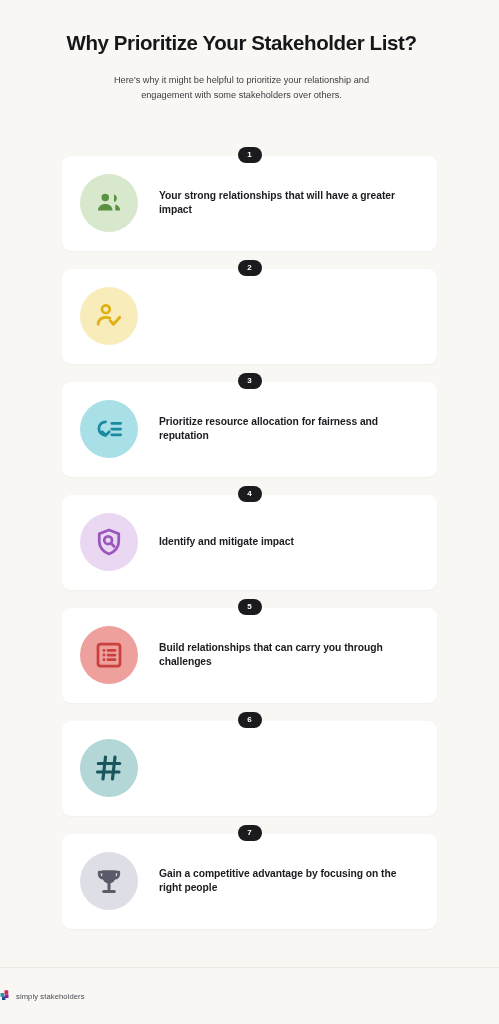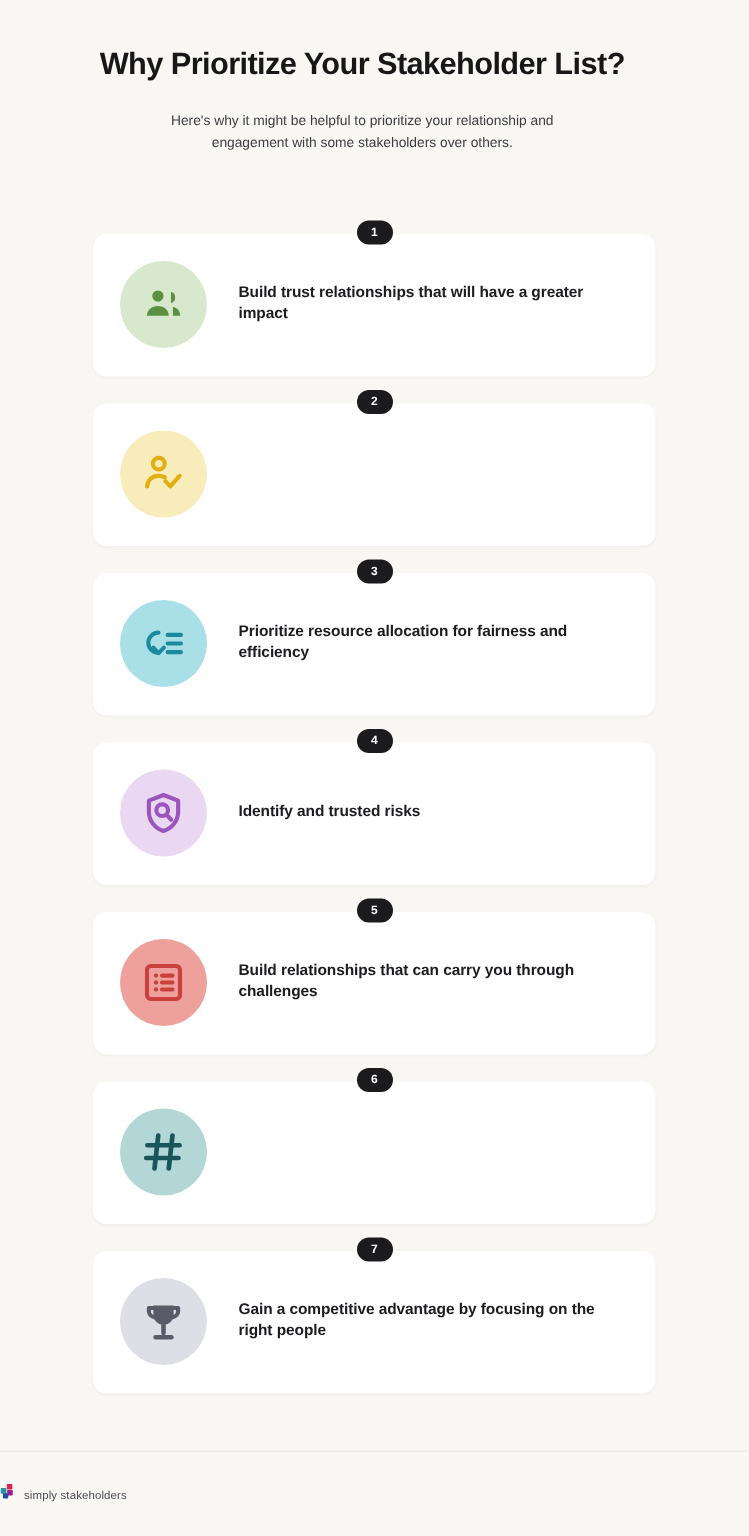--- a/index.html
+++ b/index.html
@@ -146,21 +146,21 @@
         <div class="badge">1</div>
         <div class="card">
           <div class="icon-circle" style="background: rgb(216, 232, 205);">
             <svg width="30" height="30" viewBox="0 0 24 24">
               <circle cx="9" cy="7.5" r="3" fill="#5a9141"></circle>
               <path d="M3.2 18c0-3.2 2.6-5.2 5.8-5.2s5.8 2 5.8 5.2z" fill="#5a9141"></path>
               <path d="M16 5.2a3.2 3.2 0 0 1 0 6.1z" fill="#5a9141"></path>
               <path d="M17 13.2c2.3.5 3.9 2.3 3.9 4.8H17z" fill="#5a9141"></path>
             </svg>
           </div>
-          <div class="card-text">Build trust relationships that will have a greater impact</div>
+          <div class="card-text">Your strong relationships that will have a greater impact</div>
         </div>
       </div>
       <div class="card-wrap">
         <div class="badge">2</div>
         <div class="card">
           <div class="icon-circle" style="background: rgb(248, 236, 187);">
             <svg width="30" height="30" viewBox="0 0 24 24">
               <circle cx="9.5" cy="6.5" r="3.1" stroke="#e2ae10" fill="none" stroke-width="2.2" stroke-linecap="round" stroke-linejoin="round"></circle>
               <path d="M3.3 18.6c0-3.4 2.8-5.6 6.2-5.6 1.2 0 2.3.3 3.2.8" stroke="#e2ae10" fill="none" stroke-width="2.2" stroke-linecap="round" stroke-linejoin="round"></path>
               <path d="M13 15.8l2.6 2.8 5-5.6" stroke="#e2ae10" fill="none" stroke-width="2.2" stroke-linecap="round" stroke-linejoin="round"></path>
@@ -171,34 +171,34 @@
       <div class="card-wrap">
         <div class="badge">3</div>
         <div class="card">
           <div class="icon-circle" style="background: rgb(169, 224, 232);">
             <svg width="30" height="30" viewBox="0 0 24 24">
               <path d="M9.3 6.2A5.2 5.2 0 1 0 9.3 17" stroke="#1c8a9e" fill="none" stroke-width="2.2" stroke-linecap="round" stroke-linejoin="round"></path>
               <path d="M6.6 14.2l2.8 2.9 2.8-2.9" stroke="#1c8a9e" fill="none" stroke-width="2.2" stroke-linecap="round" stroke-linejoin="round"></path>
               <path d="M14.2 7.4h7.1M14.2 12h7.1M14.2 16.6h7.1" stroke="#1c8a9e" fill="none" stroke-width="2.2" stroke-linecap="round" stroke-linejoin="round"></path>
             </svg>
           </div>
-          <div class="card-text">Prioritize resource allocation for fairness and efficiency</div>
+          <div class="card-text">Prioritize resource allocation for fairness and reputation</div>
         </div>
       </div>
       <div class="card-wrap">
         <div class="badge">4</div>
         <div class="card">
           <div class="icon-circle" style="background: rgb(234, 215, 242);">
             <svg width="30" height="30" viewBox="0 0 24 24">
               <path d="M12 2.4l7.8 3v6.1c0 4.6-3.2 8.6-7.8 10.1-4.6-1.5-7.8-5.5-7.8-10.1V5.4z" stroke="#9a56bd" fill="none" stroke-width="2.2" stroke-linecap="round" stroke-linejoin="round"></path>
               <circle cx="11.3" cy="10.5" r="3.1" stroke="#9a56bd" fill="none" stroke-width="2.2" stroke-linecap="round" stroke-linejoin="round"></circle>
               <path d="M13.6 12.9l2.5 2.7" stroke="#9a56bd" fill="none" stroke-width="2.2" stroke-linecap="round" stroke-linejoin="round"></path>
             </svg>
           </div>
-          <div class="card-text">Identify and trusted risks</div>
+          <div class="card-text">Identify and mitigate impact</div>
         </div>
       </div>
       <div class="card-wrap">
         <div class="badge">5</div>
         <div class="card">
           <div class="icon-circle" style="background: rgb(237, 160, 156);">
             <svg width="30" height="30" viewBox="0 0 24 24">
               <rect x="3.2" y="3.2" width="17.6" height="17.6" rx="2" stroke="#c9403c" fill="none" stroke-width="2.2" stroke-linecap="round" stroke-linejoin="round"></rect>
               <circle cx="8" cy="8.3" r="1.15" fill="#c9403c"></circle>
               <circle cx="8" cy="12" r="1.15" fill="#c9403c"></circle>

